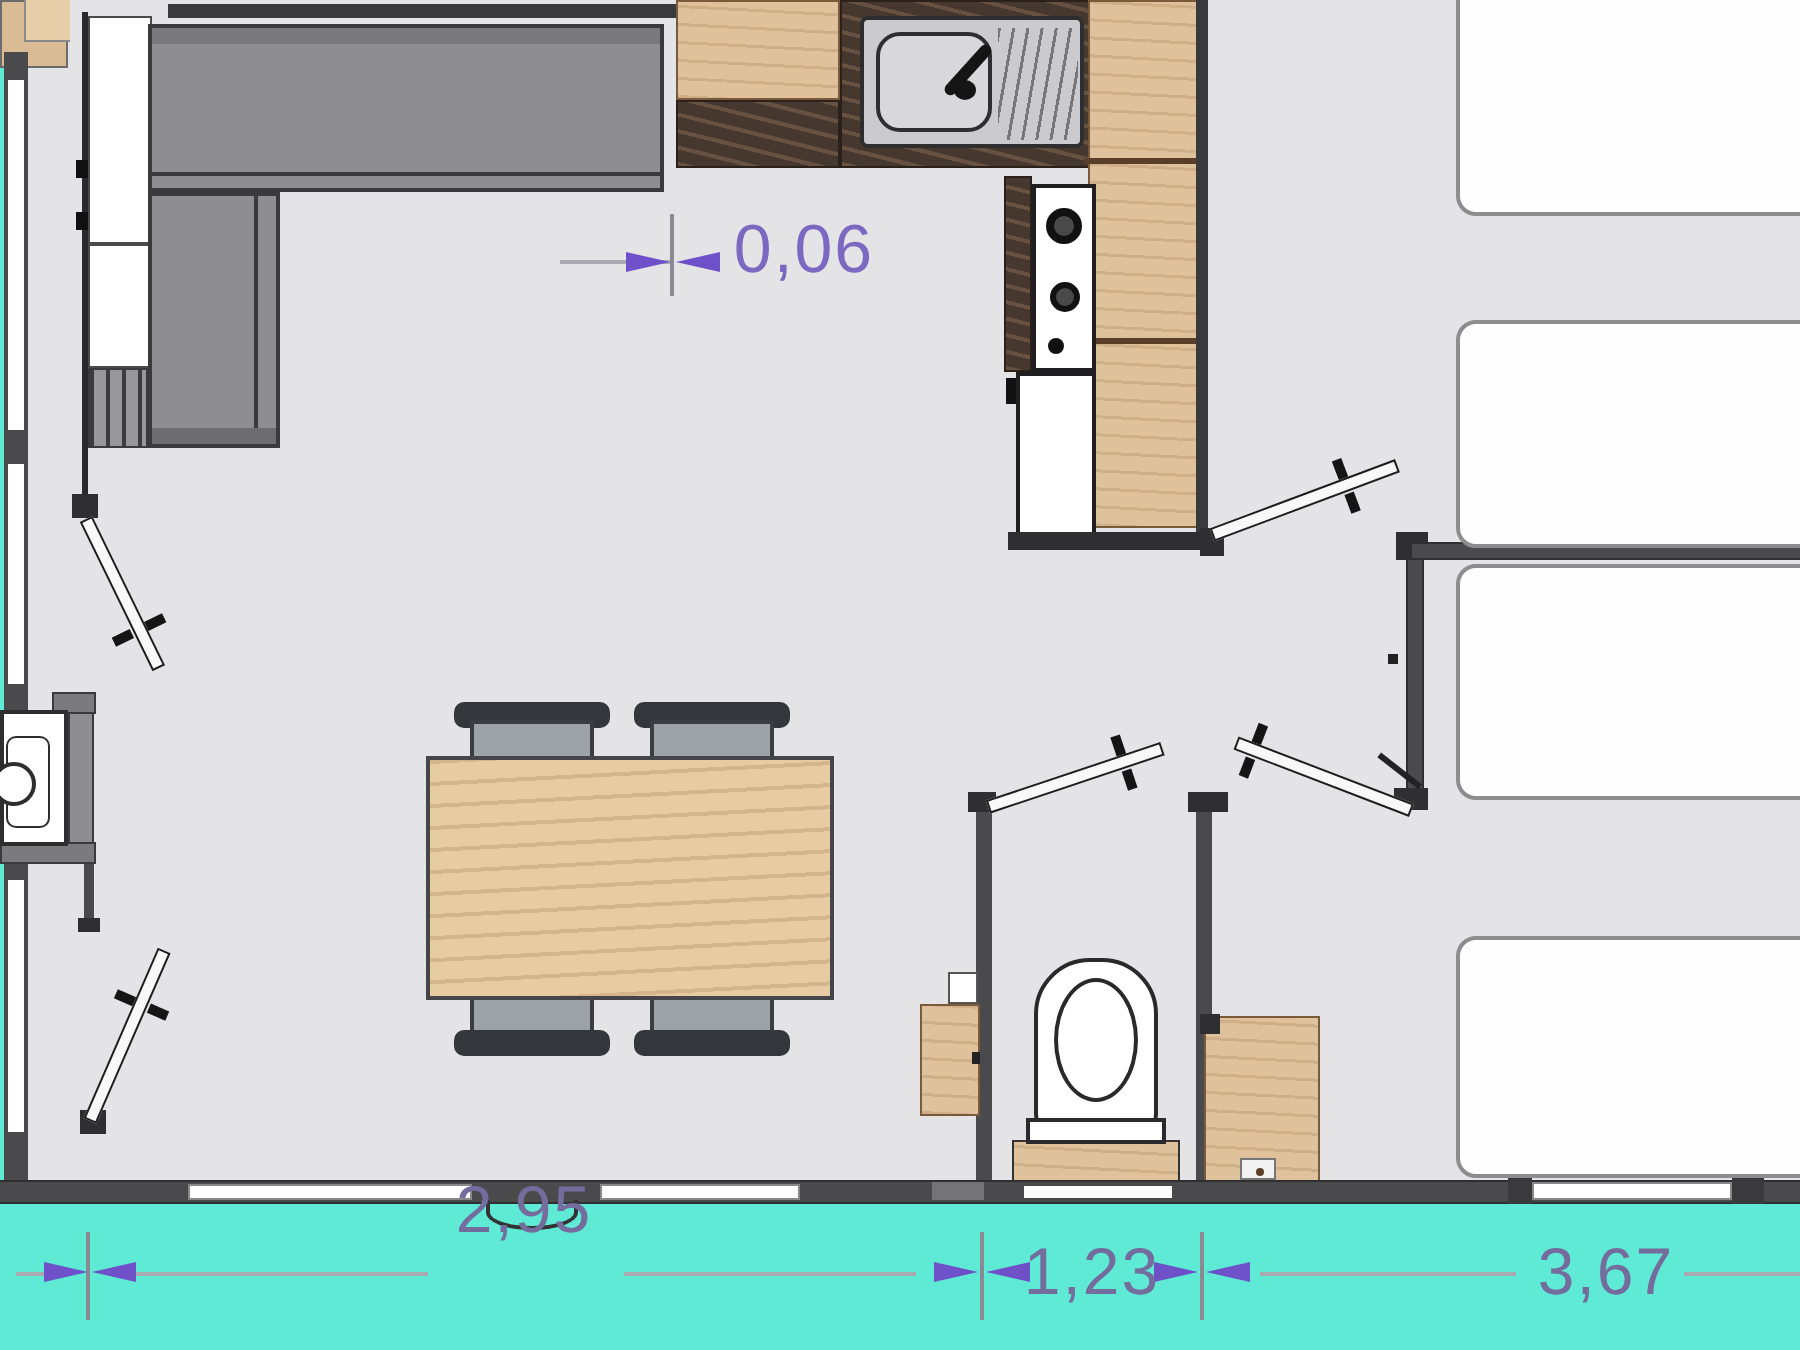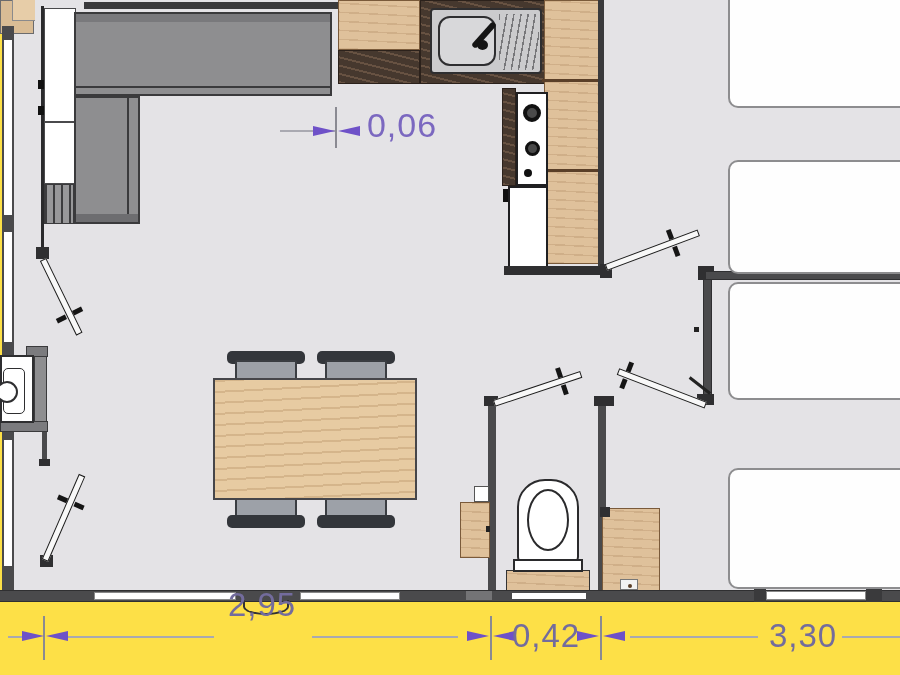--- a/index.html
+++ b/index.html
@@ -1,16 +1,16 @@
 <!DOCTYPE html>
 <html><head>
 <meta charset="utf-8">
 <style>
   html,body{margin:0;padding:0;background:#f1f0f1;}
-  .stage{position:relative;width:900px;height:675px;overflow:hidden;background:#fde047;
+  .stage{position:relative;width:900px;height:675px;overflow:hidden;background:#5eead4;
          font-family:"Liberation Sans",sans-serif;}
   .abs{position:absolute;}
   .floor{background:#e4e3e6;}
   .wall{background:#4a4a4c;}
   .walld{background:#2f2f31;}
   .wood{background:#dfc19b;border:1.5px solid #7a5a3a;box-sizing:border-box;
         background-image:repeating-linear-gradient(3deg,rgba(160,120,80,.25) 0 1.5px,transparent 1.5px 9px);}
   .counter{background:#46382e;box-sizing:border-box;border:1px solid #2b211b;
         background-image:repeating-linear-gradient(14deg,rgba(130,103,82,.55) 0 2px,transparent 2px 8px);}
   .wht{background:#fff;border:1.5px solid #4a4a4c;box-sizing:border-box;}
@@ -180,16 +180,16 @@
   <div class="abs dline" style="left:312px;top:636px;width:146px;"></div>
   <div class="abs dline" style="left:630px;top:636px;width:128px;"></div>
   <div class="abs dline" style="left:842px;top:636px;width:58px;"></div>
   <div class="abs arrR" style="left:22px;top:631px;"></div>
   <div class="abs arrL" style="left:46px;top:631px;"></div>
   <div class="abs arrR" style="left:467px;top:631px;"></div>
   <div class="abs arrL" style="left:493px;top:631px;"></div>
   <div class="abs arrR" style="left:577px;top:631px;"></div>
   <div class="abs arrL" style="left:603px;top:631px;"></div>
   <div class="abs dimtxt" style="left:214px;top:586px;width:96px;">2,95</div>
-  <div class="abs dimtxt" style="left:498px;top:617px;width:96px;">0,42</div>
-  <div class="abs dimtxt" style="left:755px;top:617px;width:96px;">3,30</div>
+  <div class="abs dimtxt" style="left:498px;top:617px;width:96px;">1,23</div>
+  <div class="abs dimtxt" style="left:755px;top:617px;width:96px;">3,67</div>
 
 </div>
 
 </body></html>

